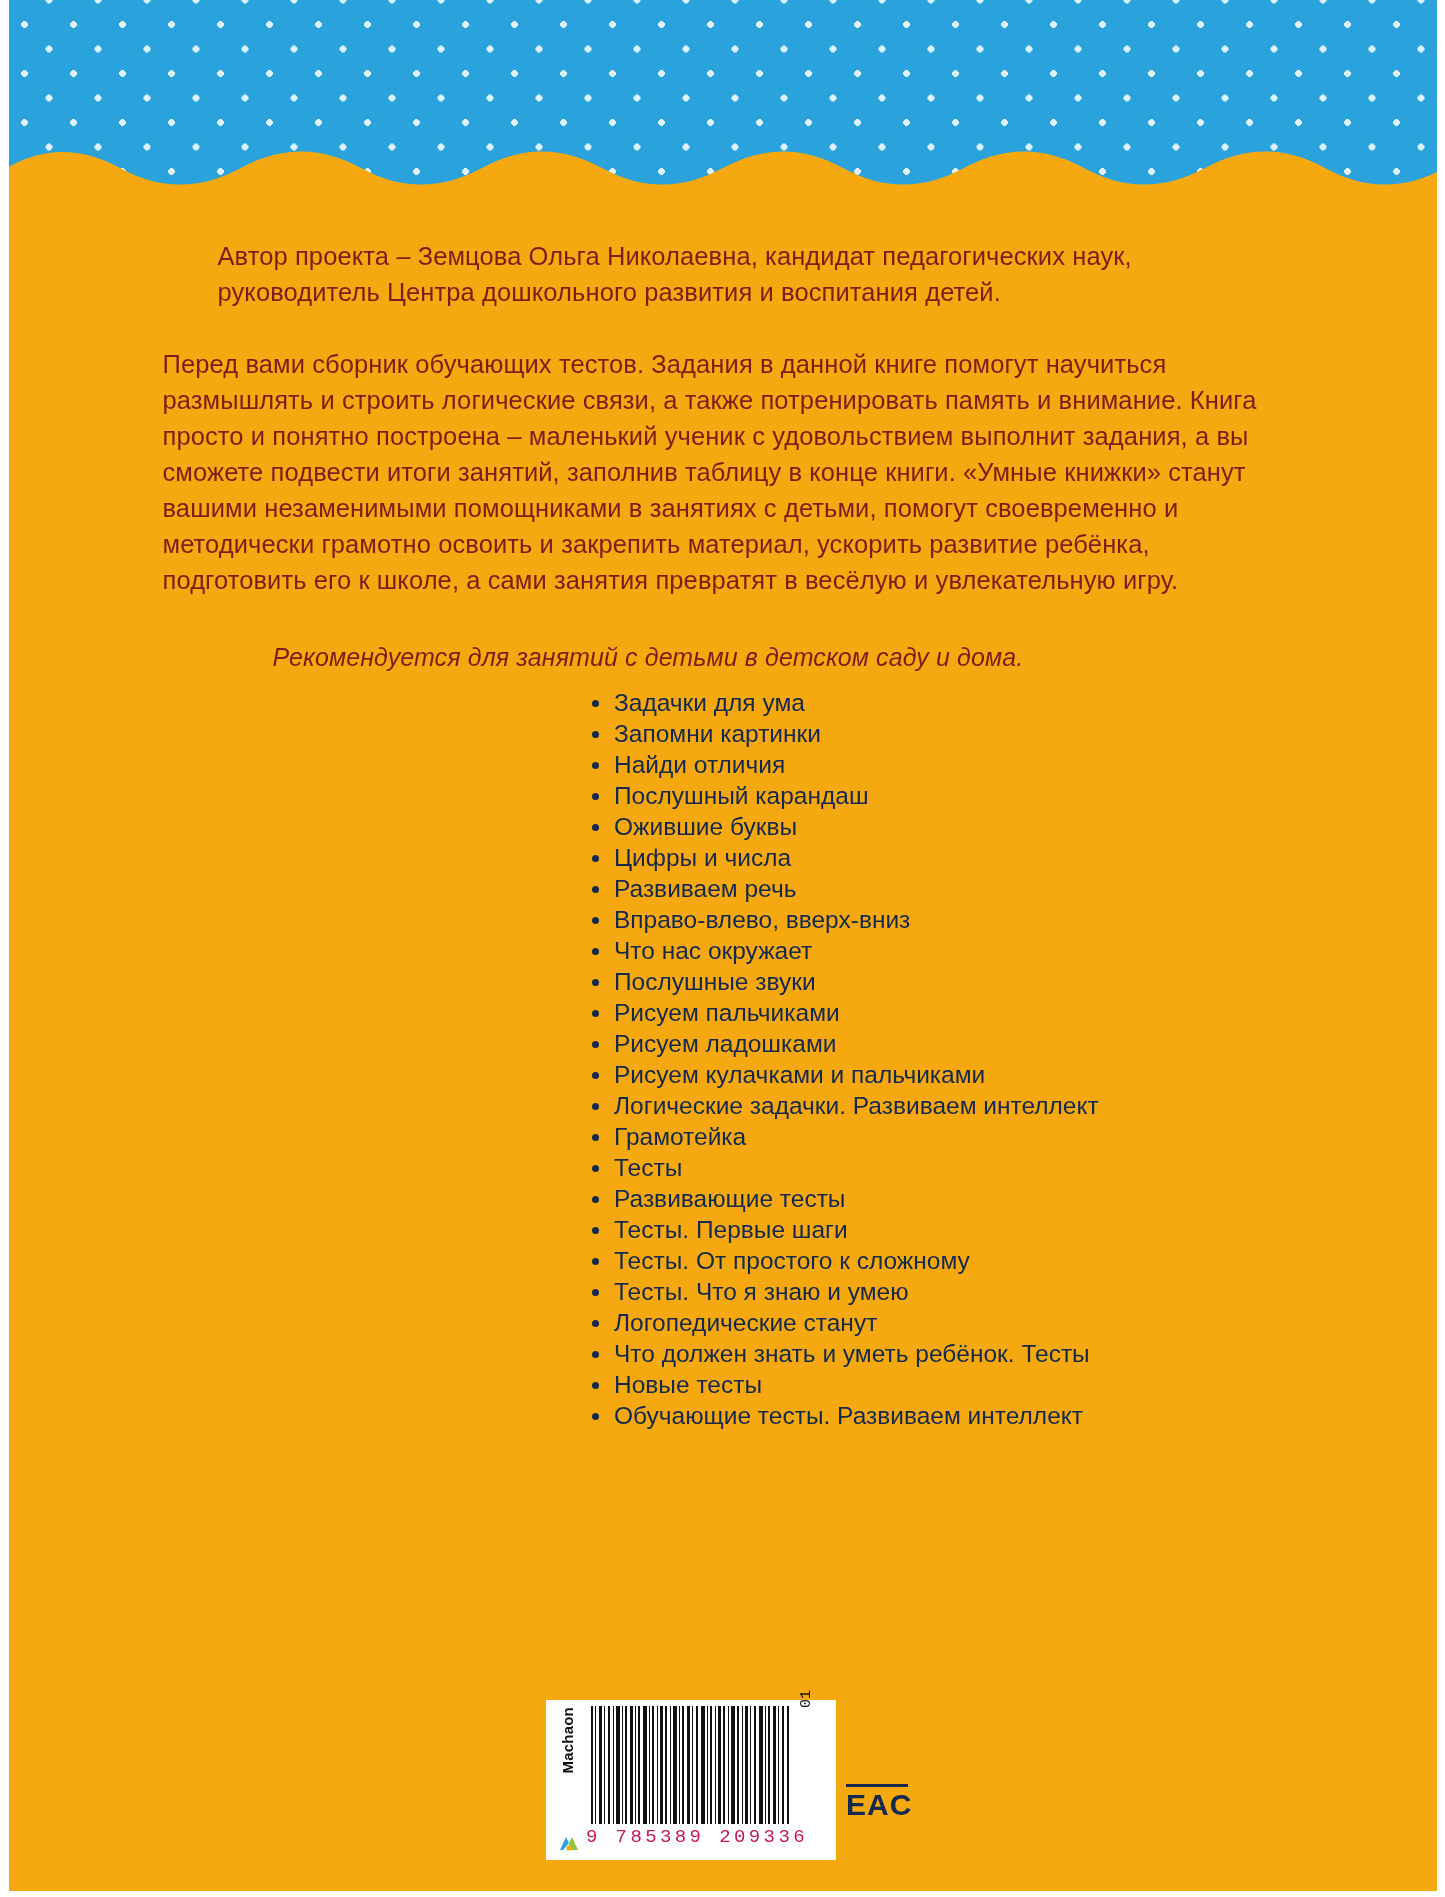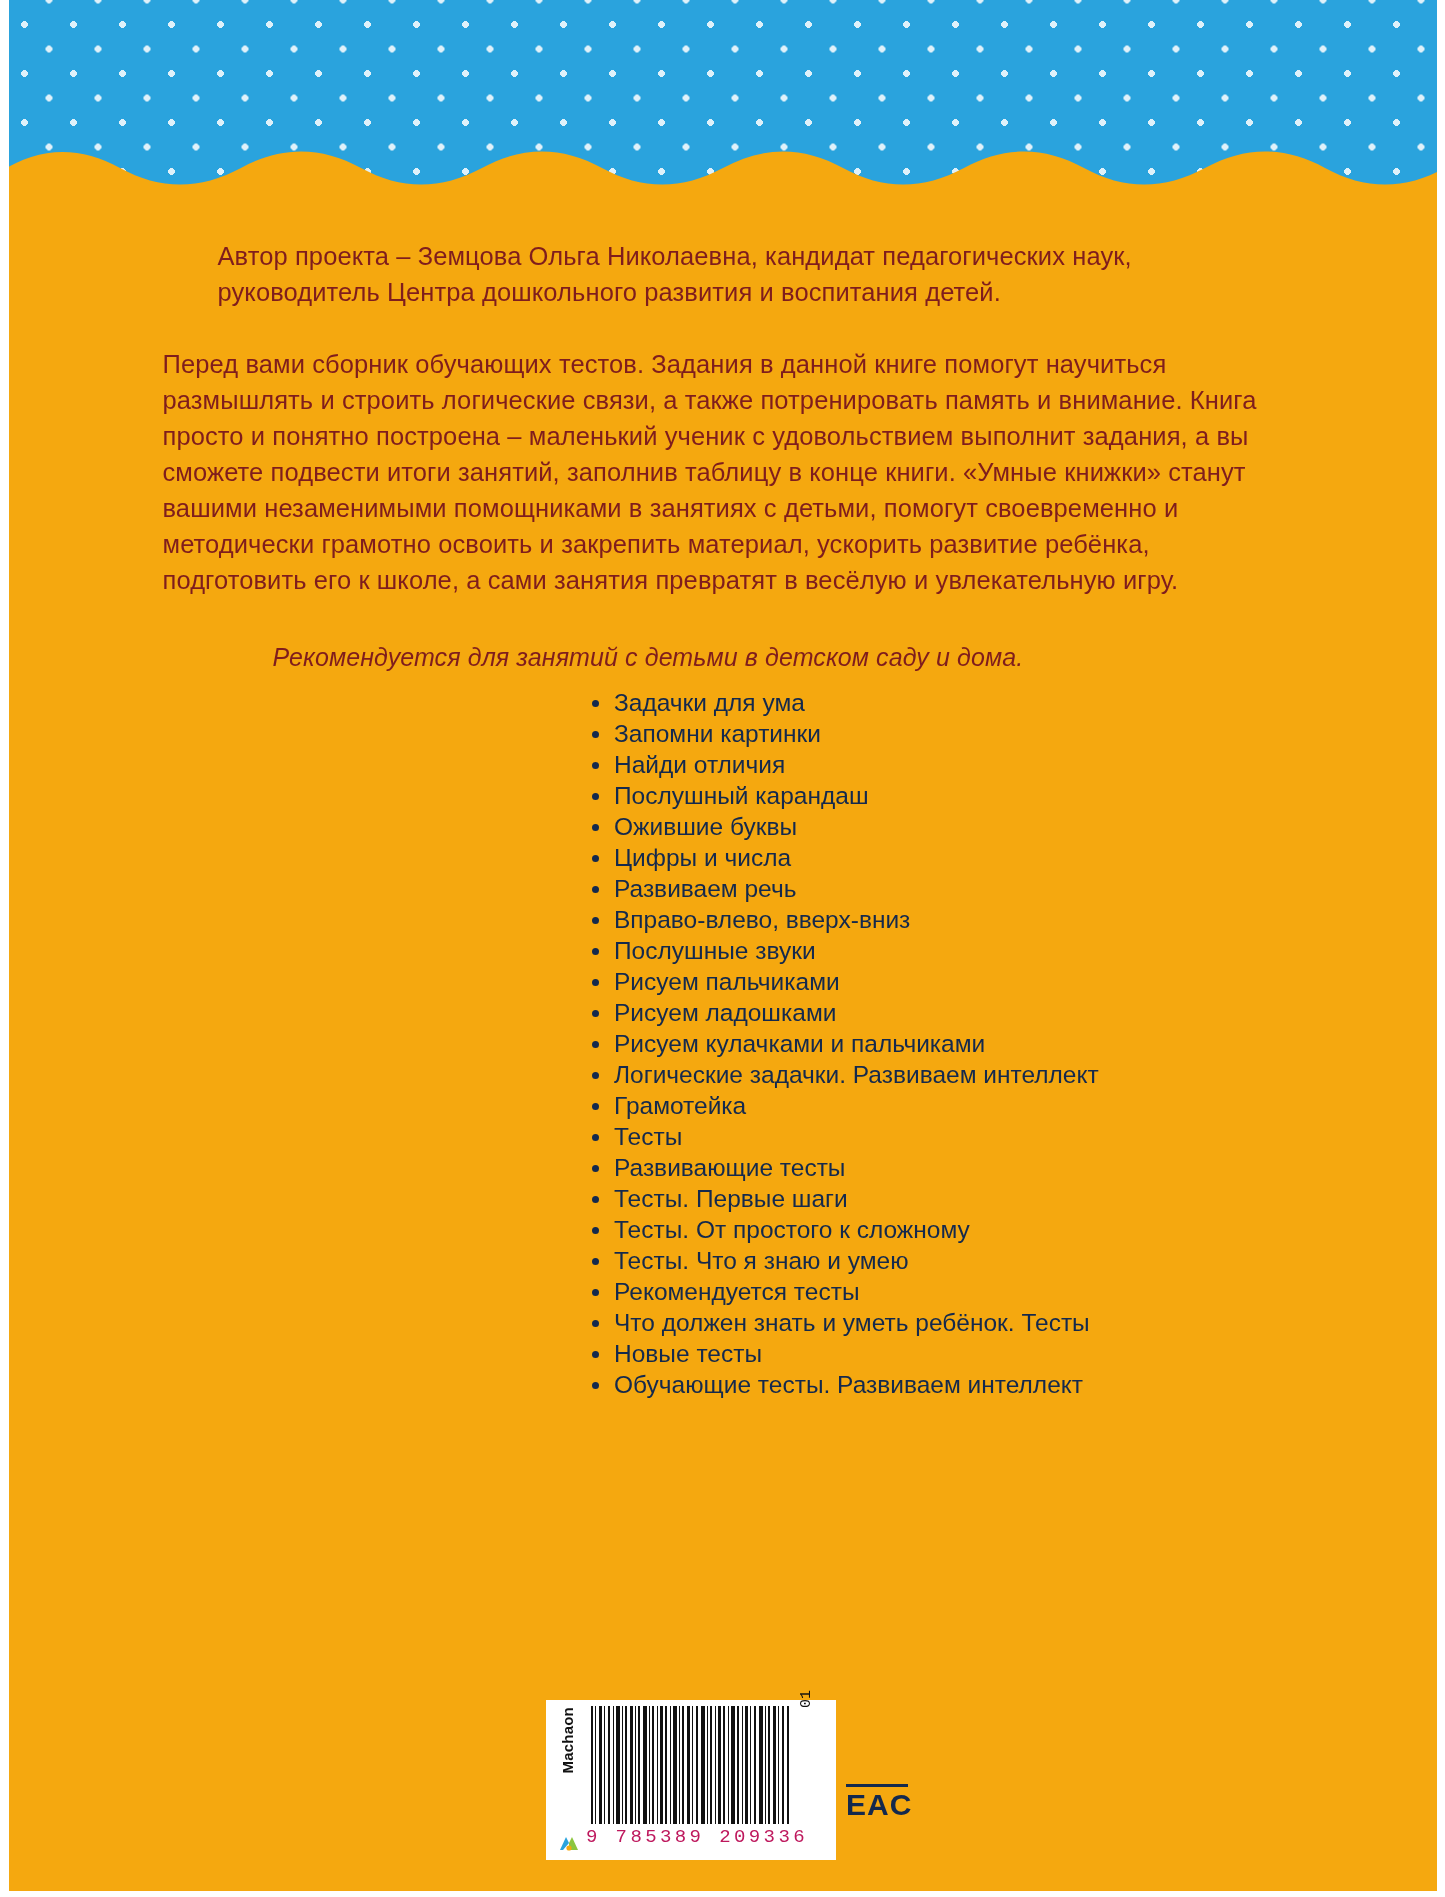--- a/index.html
+++ b/index.html
@@ -253,32 +253,33 @@
 
     <ul class="series-list">
       <li>Задачки для ума</li>
       <li>Запомни картинки</li>
       <li>Найди отличия</li>
       <li>Послушный карандаш</li>
       <li>Ожившие буквы</li>
       <li>Цифры и числа</li>
       <li>Развиваем речь</li>
       <li>Вправо-влево, вверх-вниз</li>
+      <li>Что нас окружает</li>
       <li>Послушные звуки</li>
       <li>Рисуем пальчиками</li>
       <li>Рисуем ладошками</li>
       <li>Рисуем кулачками и пальчиками</li>
       <li>Логические задачки. Развиваем интеллект</li>
       <li>Грамотейка</li>
       <li>Тесты</li>
       <li>Развивающие тесты</li>
       <li>Тесты. Первые шаги</li>
       <li>Тесты. От простого к сложному</li>
       <li>Тесты. Что я знаю и умею</li>
-      <li>Рекомендуется тесты</li>
+      <li>Логопедические станут</li>
       <li>Что должен знать и уметь ребёнок. Тесты</li>
       <li>Новые тесты</li>
       <li>Обучающие тесты. Развиваем интеллект</li>
     </ul>
   </div>
 
   <div class="barcode-area">
     <div class="barcode-box">
       <div class="machaon">Machaon</div>
       <svg class="logo-mark" viewBox="0 0 22 18">

